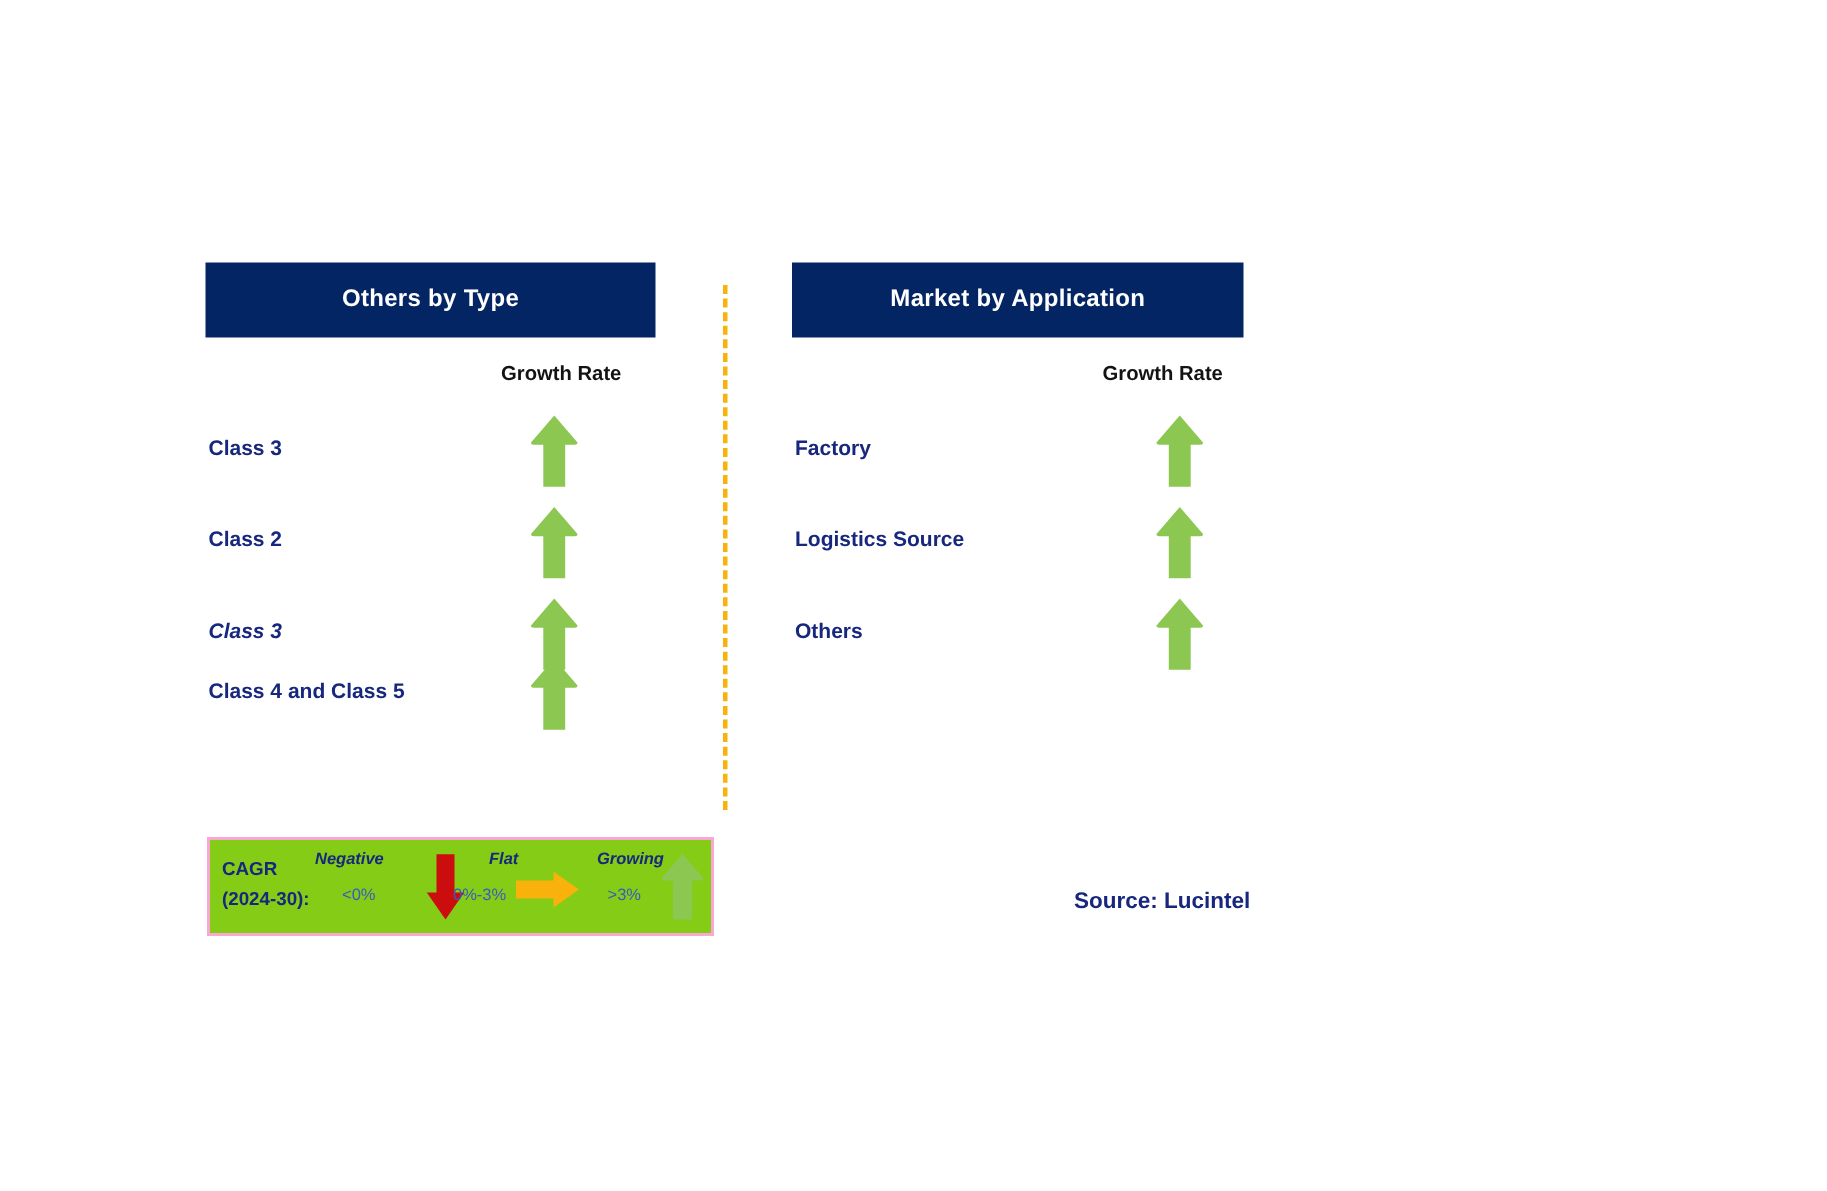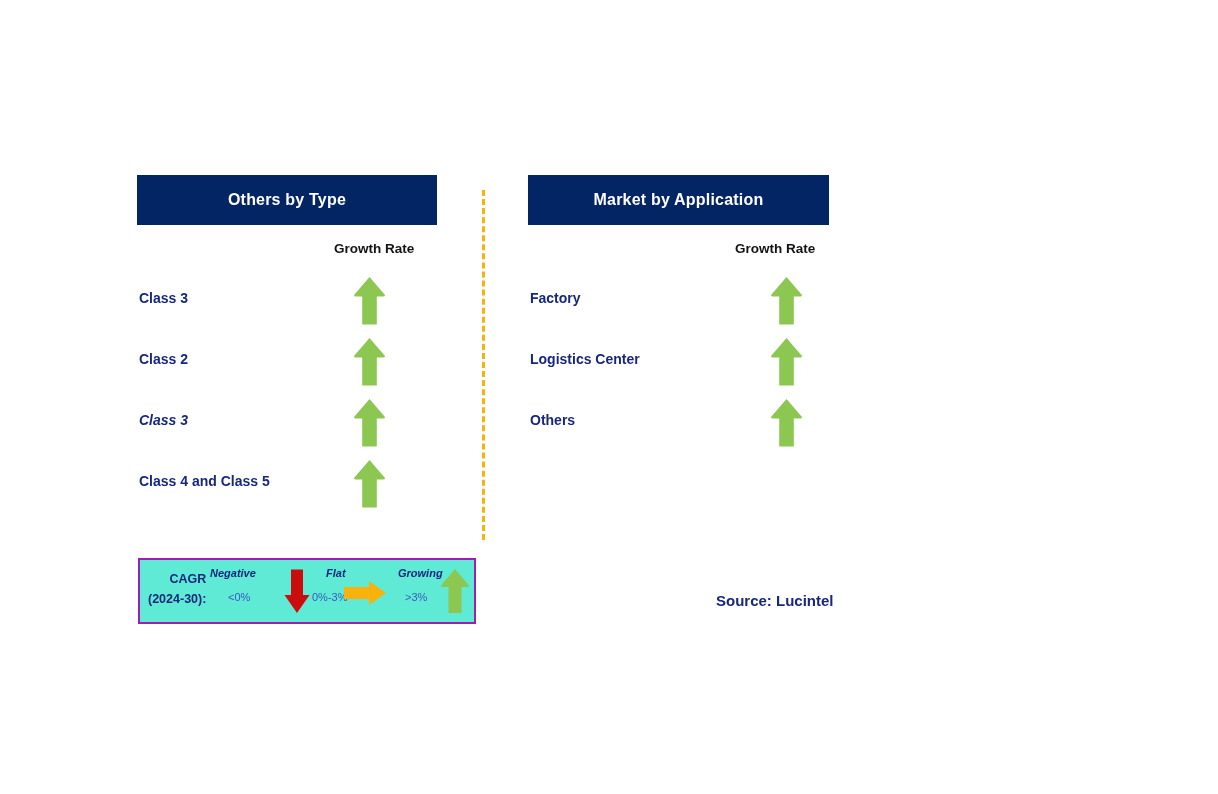--- a/index.html
+++ b/index.html
@@ -58,21 +58,21 @@
   }
   .seg-arrow {
     position: absolute;
     top: 0;
   }
 
   
   #row-class-1 { left: 139px; top: 276px; width: 300px; }
   #row-class-2 { left: 139px; top: 337px; width: 300px; }
   #row-class-3 { left: 139px; top: 398px; width: 300px; font-style: italic; }
-  #row-class-4 { left: 139px; top: 459px; width: 300px; }
+  #row-class-4 { left: 139px; top: 438px; width: 300px; }
   #row-class-1 .seg-arrow,
   #row-class-2 .seg-arrow,
   #row-class-3 .seg-arrow,
   #row-class-4 .seg-arrow { left: 214px; }
 
   
   #row-factory  { left: 530px; top: 276px; width: 300px; }
   #row-logistics{ left: 530px; top: 337px; width: 300px; }
   #row-others   { left: 530px; top: 398px; width: 300px; }
   #row-factory .seg-arrow,
@@ -89,23 +89,22 @@
     border-left: 3px dashed #f9b20b;
   }
 
   
   #legend-box {
     position: absolute;
     left: 138px;
     top: 558px;
     width: 334px;
     height: 62px;
-    border: 2px solid #a21caf;
-    background: #5eead4;
-    text-align: right;
+    border: 2px solid #f9a8d4;
+    background: #84cc16;
   }
   .legend-inner {
     position: relative;
     width: 100%;
     height: 100%;
   }
   .legend-cagr {
     position: absolute;
     left: 8px;
     top: 9px;
@@ -125,21 +124,21 @@
   }
   .legend-val {
     position: absolute;
     font-size: 11px;
     color: #3a5bbf;
     white-space: nowrap;
   }
   #legend-negative .legend-word { left: 70px;  top: 7px; }
   #legend-negative .legend-val  { left: 88px;  top: 31px; }
   #legend-flat     .legend-word { left: 186px; top: 7px; }
-  #legend-flat     .legend-val  { left: 172px; top: 31px; }
+  #legend-flat     .legend-val  { left: 162px; top: 31px; }
   #legend-growing  .legend-word { left: 258px; top: 7px; }
   #legend-growing  .legend-val  { left: 265px; top: 31px; }
 
   .legend-arrow { position: absolute; }
   #legend-arrow-down  { left: 143px; top: 8px; }
   #legend-arrow-right { left: 203px; top: 20px; }
   #legend-arrow-up    { left: 300px; top: 8px; }
 
   
   #source-note {
@@ -205,21 +204,21 @@
 <div class="seg-row" id="row-factory">
   <div class="seg-label">Factory</div>
   <div class="seg-arrow">
     <svg width="33" height="50" viewBox="0 0 33 50" aria-hidden="true">
       <path d="M16.5 1 L32 19 Q32 20.5 30.2 20.5 L23.8 20.5 L23.8 48.5 L9.2 48.5 L9.2 20.5 L2.8 20.5 Q1 20.5 1 19 Z" fill="#8cc751"></path>
     </svg>
   </div>
 </div>
 
 <div class="seg-row" id="row-logistics">
-  <div class="seg-label">Logistics Center</div>
+  <div class="seg-label">Logistics Source</div>
   <div class="seg-arrow">
     <svg width="33" height="50" viewBox="0 0 33 50" aria-hidden="true">
       <path d="M16.5 1 L32 19 Q32 20.5 30.2 20.5 L23.8 20.5 L23.8 48.5 L9.2 48.5 L9.2 20.5 L2.8 20.5 Q1 20.5 1 19 Z" fill="#8cc751"></path>
     </svg>
   </div>
 </div>
 
 <div class="seg-row" id="row-others">
   <div class="seg-label">Others</div>
   <div class="seg-arrow">

